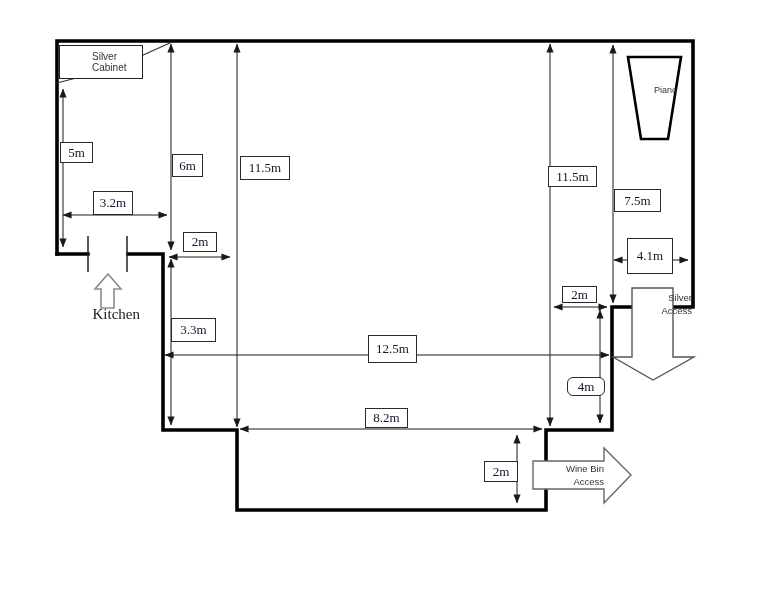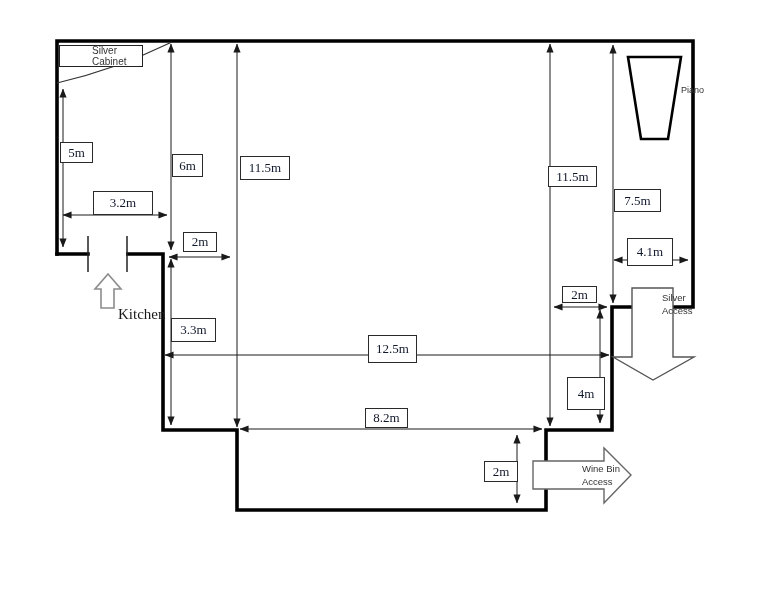--- a/index.html
+++ b/index.html
@@ -25,23 +25,22 @@
     position:absolute;
     box-sizing:border-box;
     background:#ffffff;
     border:1.3px solid #222;
     display:flex; align-items:center; justify-content:center;
     font:10px "Liberation Sans", sans-serif;
     color:#333;
   }
   .plainlabel {
     position:absolute;
-    text-align:left;
+    text-align:right;
     color:#1a1a1a;
-    padding-left:48px;
   }
   .sans-small { font:9.5px "Liberation Sans", sans-serif; color:#333; line-height:12.5px; }
   .entrance-label { font:15px "Liberation Serif", serif; }
   .piano-label { font:9px "Liberation Sans", sans-serif; color:#333; }
 </style>
 </head>
 <body>
 
 <div class="canvas">
 
@@ -79,43 +78,43 @@
       <line x1="517" y1="435" x2="517" y2="503" marker-start="url(#ah)" marker-end="url(#ah)"></line>
     </g>
 
     <polygon points="628,57 681,57 668,139 641,139" fill="#ffffff" stroke="#000" stroke-width="2.6"></polygon>
 
     <polygon points="108,274 121,289 114,289 114,308 101,308 101,289 95,289" fill="#ffffff" stroke="#8c8c8c" stroke-width="1.6"></polygon>
     <polygon points="632,288 673,288 673,357 694,357 653,380 613,357 632,357" fill="#ffffff" stroke="#555" stroke-width="1.4"></polygon>
     <polygon points="533,461 604,461 604,448 631,475 604,503 604,489 533,489" fill="#ffffff" stroke="#666" stroke-width="1.4"></polygon>
   </svg>
 
-  <div class="obj-box" style="left:59px; top:45px; width:84px; height:22px;padding-left:32px;">Silver Cabinet</div>
+  <div class="obj-box" style="left:59px; top:45px; width:84px; height:34px;padding-left:32px;">Silver Cabinet</div>
   <div class="plainlabel piano-label" style="left:633px; top:85px; width:44px;">Piano</div>
 
   <div class="plainlabel entrance-label" style="left:70px; top:306px; width:70px;">Kitchen</div>
 
   <div class="plainlabel sans-small" style="left:614px; top:292px; width:78px;">
     <div>Silver</div>
     <div>Access</div>
   </div>
 
   <div class="plainlabel sans-small" style="left:534px; top:463px; width:70px;">
     <div>Wine Bin</div>
     <div>Access</div>
   </div>
 
   <div class="dim" style="left:60px; top:142px; width:33px; height:21px;">5m</div>
-  <div class="dim" style="left:93px; top:191px; width:60px; height:24px;">3.2m</div>
+  <div class="dim" style="left:93px; top:191px; width:40px; height:24px;">3.2m</div>
   <div class="dim" style="left:172px; top:154px; width:31px; height:23px;">6m</div>
   <div class="dim" style="left:240px; top:156px; width:50px; height:24px;">11.5m</div>
   <div class="dim" style="left:183px; top:232px; width:34px; height:20px;">2m</div>
   <div class="dim" style="left:171px; top:318px; width:45px; height:24px;">3.3m</div>
   <div class="dim" style="left:368px; top:335px; width:49px; height:28px;">12.5m</div>
   <div class="dim" style="left:365px; top:408px; width:43px; height:20px;">8.2m</div>
   <div class="dim" style="left:548px; top:166px; width:49px; height:21px;">11.5m</div>
   <div class="dim" style="left:614px; top:189px; width:47px; height:23px;">7.5m</div>
-  <div class="dim" style="left:627px; top:238px; width:46px; height:28px;">4.1m</div>
+  <div class="dim" style="left:627px; top:238px; width:46px; height:36px;">4.1m</div>
   <div class="dim" style="left:562px; top:286px; width:35px; height:17px;">2m</div>
-  <div class="dim" style="left:567px; top:377px; width:38px; height:33px;">4m</div>
+  <div class="dim" style="left:567px; top:377px; width:38px; height:19px;border-radius:6px;">4m</div>
   <div class="dim" style="left:484px; top:461px; width:34px; height:21px;">2m</div>
 
 </div>
 
 </body></html>

